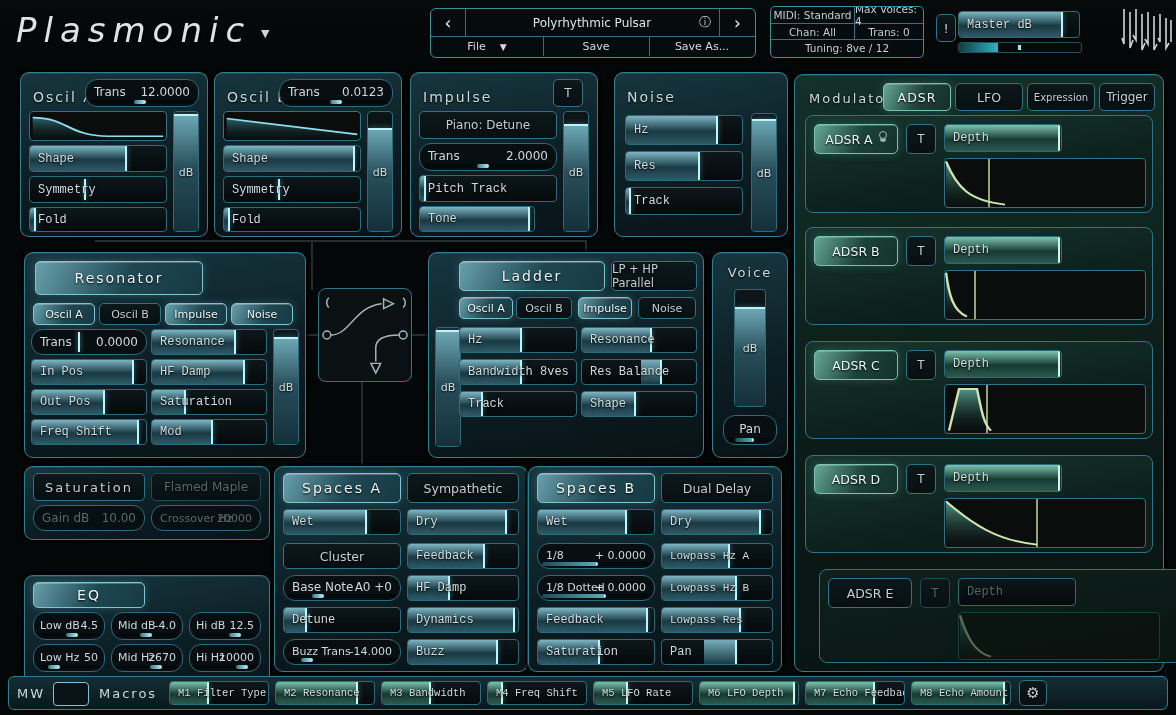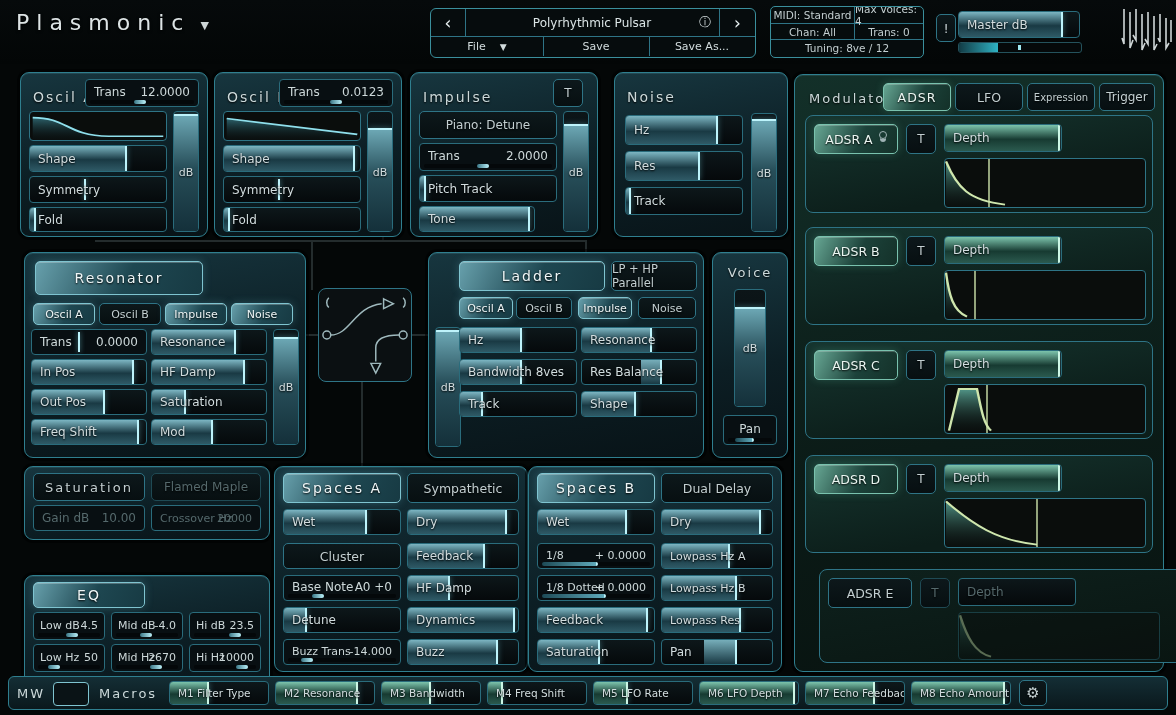--- a/index.html
+++ b/index.html
@@ -13,23 +13,23 @@
   .bt{position:absolute;display:flex;align-items:center;justify-content:center;border:1px solid #2e7486;border-radius:5px;background:linear-gradient(180deg,#0d181b,#070f11);color:#c3cfd1;font-size:12px;text-shadow:0 1px 2px #000;box-sizing:border-box;}
   .bt.lit{background:linear-gradient(115deg,#67a0ac 0%,#1e4751 55%,#173a43 100%);border-color:#7fc4d0;color:#eef6f7;box-shadow:0 0 8px rgba(110,200,220,.25), inset 0 1px 0 rgba(255,255,255,.25);}
   .bt.glit{background:linear-gradient(115deg,#67a794 0%,#1c423a 55%,#143129 100%);border-color:#79c2ae;color:#eaf6f1;box-shadow:0 0 8px rgba(110,220,180,.22), inset 0 1px 0 rgba(255,255,255,.22);}
   .bt.dim{color:#55696c;border-color:#1f4a54;}
   .bt.big{font-size:14px;letter-spacing:2px;}
   
   .hs{position:absolute;border:1px solid #2a6c7c;border-radius:4px;background:linear-gradient(180deg,#0d171a,#05090b);overflow:hidden;box-sizing:border-box;}
   .hs .f{position:absolute;top:0;bottom:0;left:0;width:0;background:linear-gradient(180deg,rgba(130,190,203,.95),rgba(27,62,73,.9) 55%,rgba(54,104,118,.85));border-right:2px solid #bdf3fb;box-shadow:0 0 6px rgba(130,230,245,.35);}
   .hs .f.g{background:linear-gradient(180deg,rgba(130,205,180,.95),rgba(24,62,52,.92) 55%,rgba(47,99,86,.9));border-right-color:#cdf7e6;}
   .hs .sg{position:absolute;top:0;bottom:0;width:0;background:linear-gradient(180deg,rgba(130,190,203,.9),rgba(27,62,73,.9));border-right:2px solid #bdf3fb;}
-  .hs .lb{position:absolute;left:8px;top:50%;transform:translateY(-50%);font-size:12px;color:#d2dddf;z-index:2;text-shadow:0 1px 2px #000;white-space:nowrap;}
+  .hs .lb{position:absolute;left:8px;top:50%;transform:translateY(-50%);font-size:12px;color:#d2dddf;z-index:2;text-shadow:0 1px 2px #000;white-space:nowrap;font-family:Liberation Mono, monospace;}
   
-  .vb{position:absolute;border:1px solid #2a6c7c;border-radius:4px;background:#080f12;box-sizing:border-box;}
+  .vb{position:absolute;border:1px solid #2a6c7c;border-radius:12px;background:#080f12;box-sizing:border-box;}
   .vb .lb{position:absolute;left:8px;top:45%;transform:translateY(-50%);font-size:12px;}
   .vb .vl{position:absolute;right:8px;top:45%;transform:translateY(-50%);font-size:12px;}
   .strip{position:absolute;left:4px;right:4px;bottom:2px;height:4px;background:#04080a;border-radius:2px;}
   .smk{position:absolute;top:0;bottom:0;left:0;width:12px;margin-left:-6px;background:linear-gradient(90deg,#3a7787,#bdf3fb);border-radius:2px;}
   .sf{position:absolute;top:0;bottom:0;left:0;width:0;background:linear-gradient(90deg,#1d4a56,#5fa9ba);border-right:2px solid #bdf3fb;border-radius:2px;}
   .vline{position:absolute;top:2px;bottom:2px;left:0;width:2px;background:#bdf3fb;box-shadow:0 0 5px rgba(130,230,245,.6);}
   
   .vs{position:absolute;border:1px solid #2a6c7c;border-radius:4px;background:linear-gradient(180deg,#0c1518,#05090b);overflow:hidden;box-sizing:border-box;}
   .vs .vf{position:absolute;left:0;right:0;bottom:0;height:0;background:linear-gradient(180deg,#6ca7b4 0%,#274e59 45%,#14303a 100%);border-top:2px solid #bdf3fb;box-shadow:0 0 6px rgba(130,230,245,.35);}
   .vs .dbl{position:absolute;left:50%;top:50%;transform:translate(-50%,-50%);font-size:11px;z-index:2;color:#d2dddf;text-shadow:0 1px 2px #000;}
@@ -56,21 +56,21 @@
     </linearGradient>
     <linearGradient id="waveg" x1="0" y1="0" x2="0" y2="1">
       <stop offset="0" stop-color="#4aa9bb" stop-opacity=".55"></stop>
           <stop offset="1" stop-color="#0a1d22" stop-opacity=".1"></stop>
     </linearGradient>
   </defs>
     </svg>
 
   <div class="tbar">
     <div class="abs" style="left:16px;top:10px;display:flex;align-items:center;">
-      <span style="font-size:22px;letter-spacing:7px;color:#dde4e5;text-shadow:0 1px 3px #000;">Plasmonic</span>
+      <span style="font-size:34px;letter-spacing:7px;color:#dde4e5;text-shadow:0 1px 3px #000;font-style:italic;">Plasmonic</span>
       <span style="font-size:11px;color:#cdd5d6;margin-left:10px;margin-top:6px;">▼</span>
     </div>
 
     <div class="abs" style="left:430px;top:8px;width:324px;height:48px;border:1px solid #3a8f9c;border-radius:6px;background:#060c0d;">
       <div class="abs" style="left:0;top:0;width:34px;height:27px;border-right:1px solid #2e7486;display:flex;align-items:center;justify-content:center;color:#e8f1f2;font-size:17px;">
           <span>‹</span>
         </div>
       <div class="abs" style="left:34px;top:0;width:254px;height:27px;display:flex;align-items:center;justify-content:center;font-size:12px;color:#dbe5e6;">
         <span>Polyrhythmic Pulsar</span>
         <span style="position:absolute;right:8px;font-size:12px;color:#cfd8d9;">ⓘ</span>
@@ -422,21 +422,21 @@
       </div>
     <div class="vb" style="left:86px;top:36px;width:72px;height:28px;">
         <span class="lb" style="font-size:11px;left:6px;">Mid dB</span>
         <span class="vl" style="font-size:11px;right:6px;">-4.0</span>
         <div class="strip">
           <div class="smk" style="left: 48%;"></div>
         </div>
       </div>
     <div class="vb" style="left:164px;top:36px;width:72px;height:28px;">
         <span class="lb" style="font-size:11px;left:6px;">Hi dB</span>
-        <span class="vl" style="font-size:11px;right:6px;">23.5</span>
+        <span class="vl" style="font-size:11px;right:6px;">12.5</span>
         <div class="strip">
           <div class="smk" style="left: 66%;"></div>
         </div>
       </div>
     <div class="vb" style="left:8px;top:68px;width:72px;height:28px;">
         <span class="lb" style="font-size:11px;left:6px;">Low Hz</span>
         <span class="vl" style="font-size:11px;right:6px;">50</span>
         <div class="strip">
           <div class="smk" style="left: 25%;"></div>
         </div>

